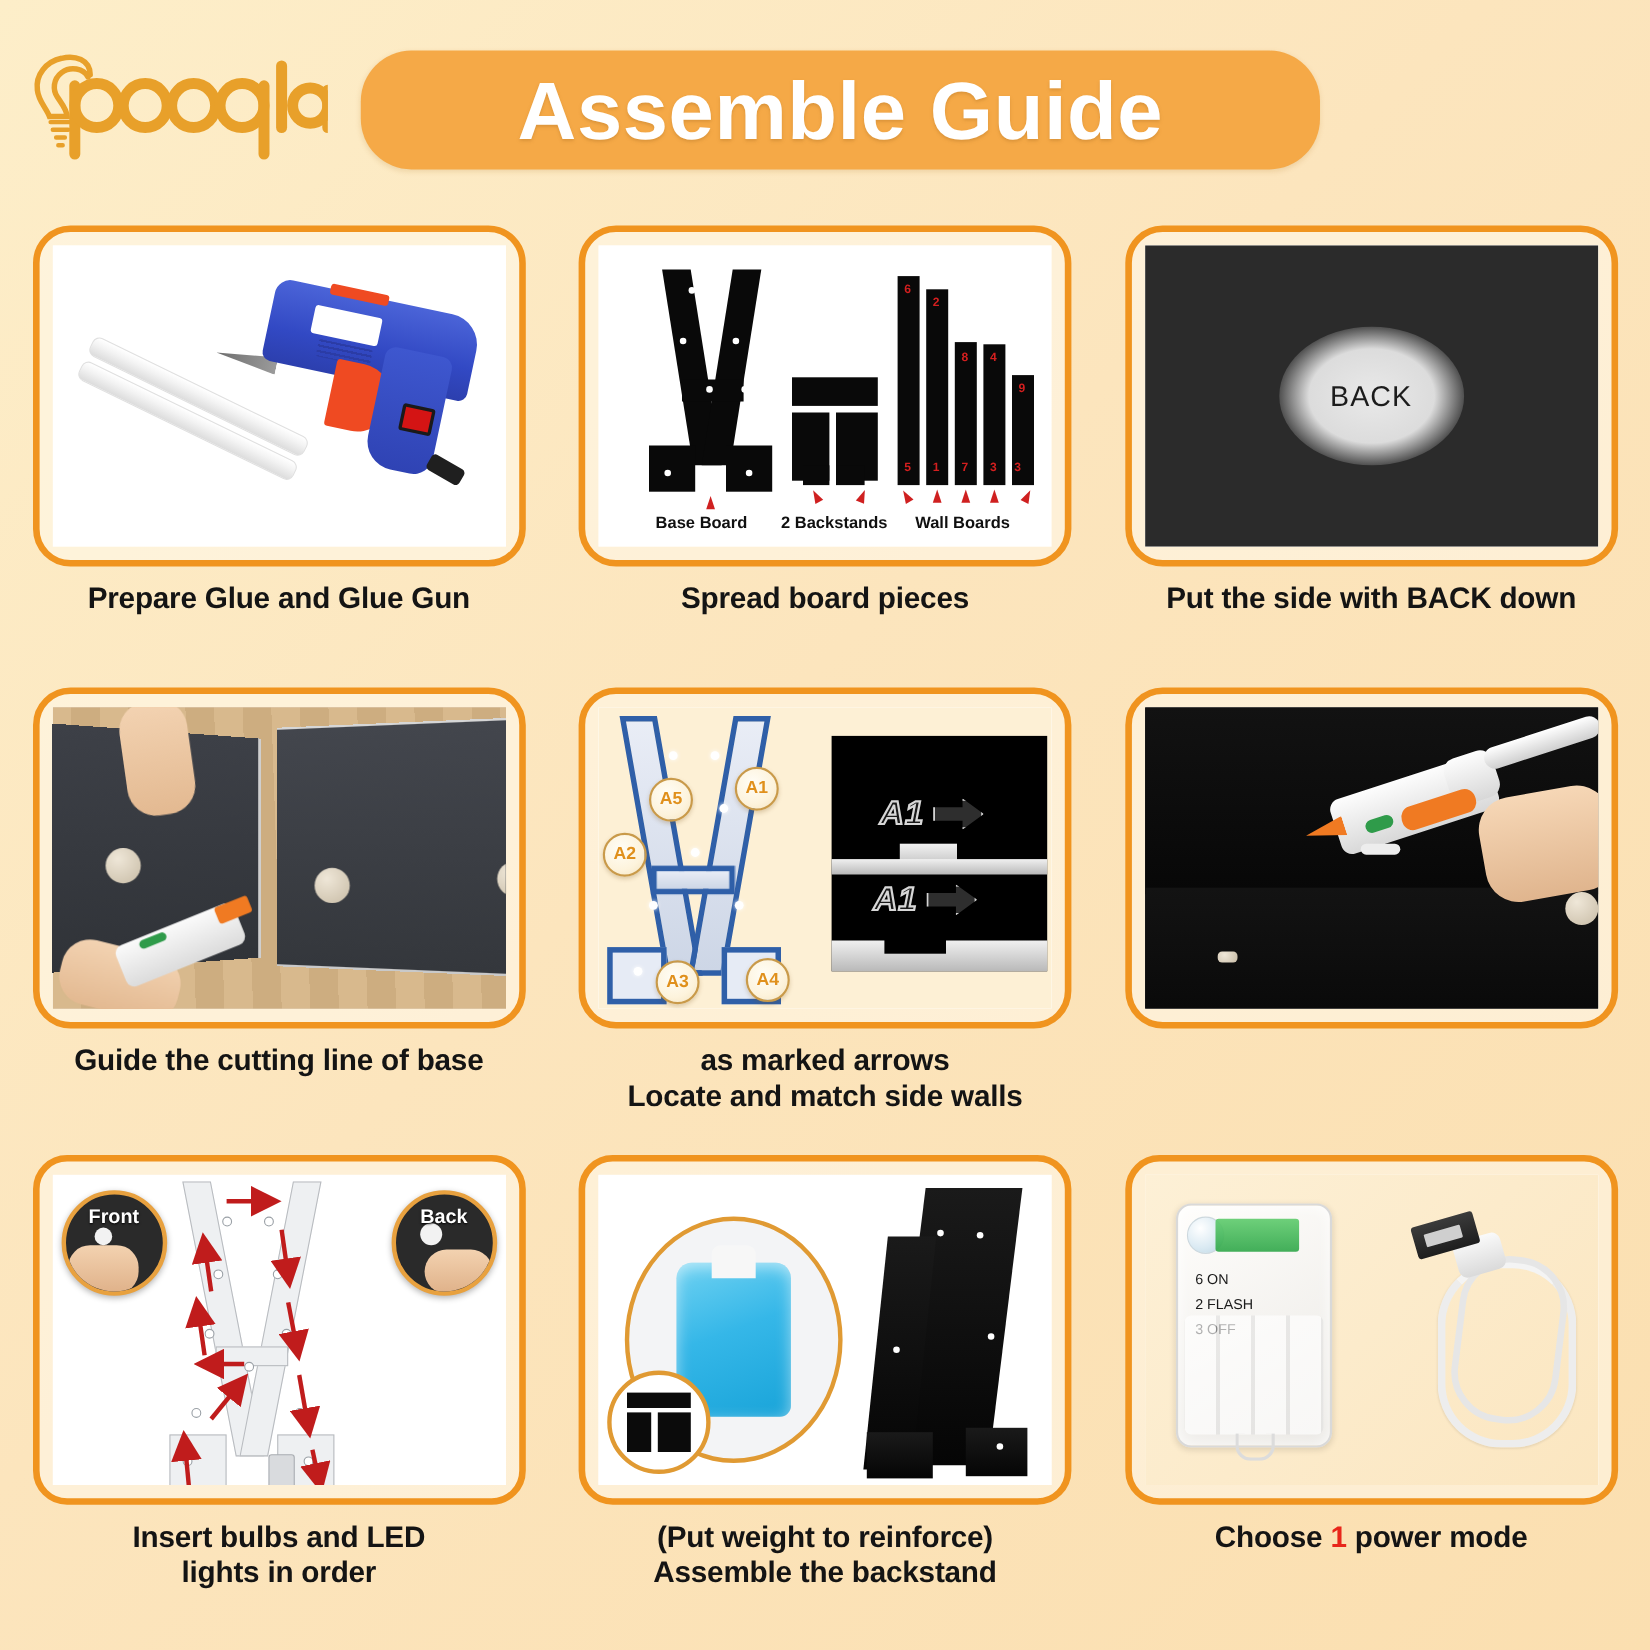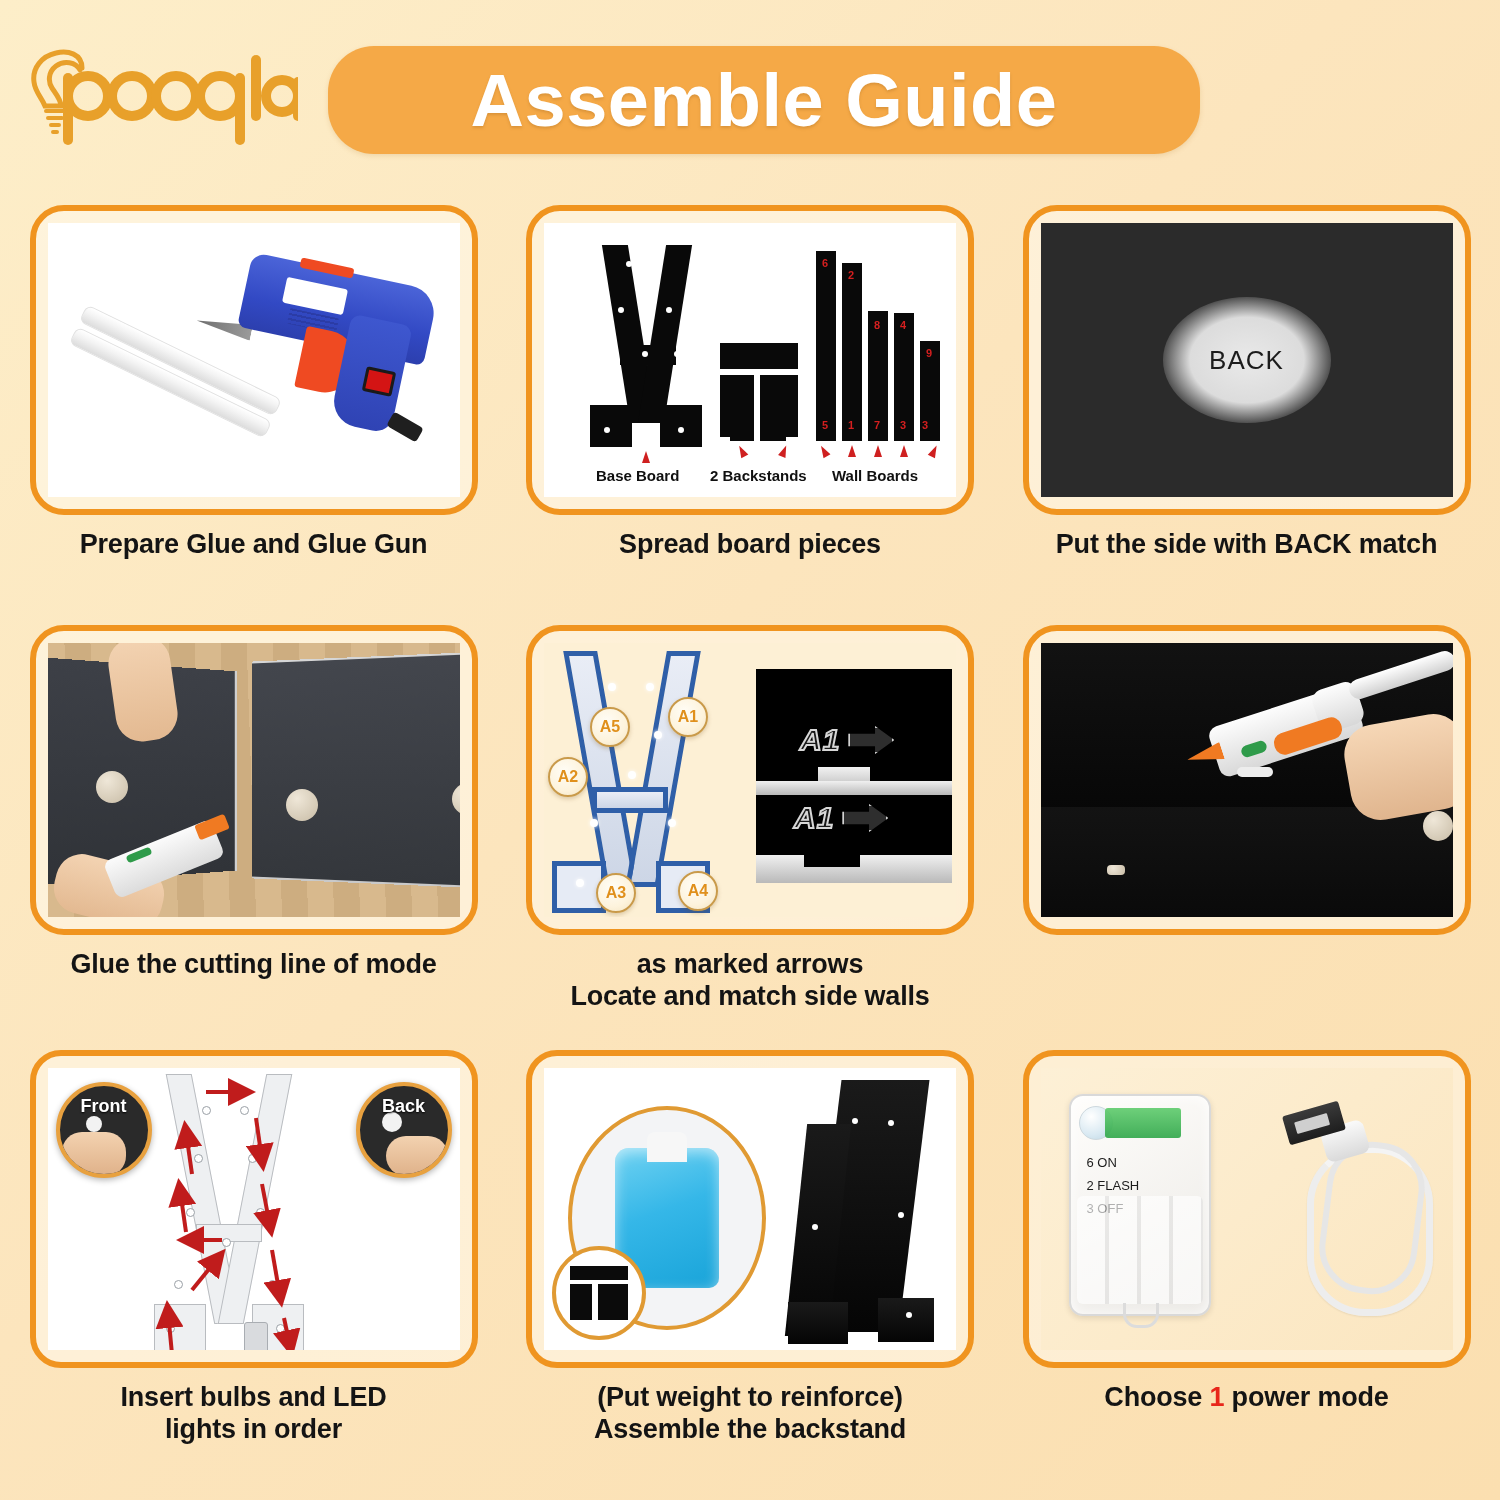--- a/index.html
+++ b/index.html
@@ -542,21 +542,21 @@
     <div class="cell">
       <div class="card r1">
         <div class="photo">
           <div class="backboard">
             <div class="glow">
               <span>BACK</span>
             </div>
           </div>
         </div>
       </div>
-      <div class="caption">Put the side with BACK match</div>
+      <div class="caption">Put the side with BACK down</div>
     </div>
   </div>
 
   <div class="row row-2">
 
     <div class="cell">
       <div class="card r2">
         <div class="photo">
           <div class="scene4">
             <div class="wood"></div>
@@ -566,21 +566,21 @@
             <div class="magnet" style="left:238px;top:146px;"></div>
             <div class="magnet" style="left:404px;top:140px;"></div>
             <div class="hand" style="left:64px;top:-6px;width:62px;height:104px;transform:rotate(-8deg);"></div>
             <div class="hand" style="left:6px;top:218px;width:110px;height:60px;transform:rotate(14deg);"></div>
             <div class="gun-w" style="left:58px;top:196px;width:116px;height:40px;transform:rotate(-22deg);"></div>
             <div class="gun-w" style="left:148px;top:176px;width:32px;height:16px;background:#f07a22;transform:rotate(-22deg);border-radius:3px;"></div>
             <div class="gun-w" style="left:78px;top:208px;width:26px;height:8px;background:#2f9b4a;transform:rotate(-22deg);"></div>
           </div>
         </div>
       </div>
-      <div class="caption">Glue the cutting line of mode</div>
+      <div class="caption">Guide the cutting line of base</div>
     </div>
 
     <div class="cell">
       <div class="card r2">
         <div class="photo">
           <div class="scene5">
 
             <div class="acrylic">
               <div class="ac-legL"></div>
               <div class="ac-legR"></div>

